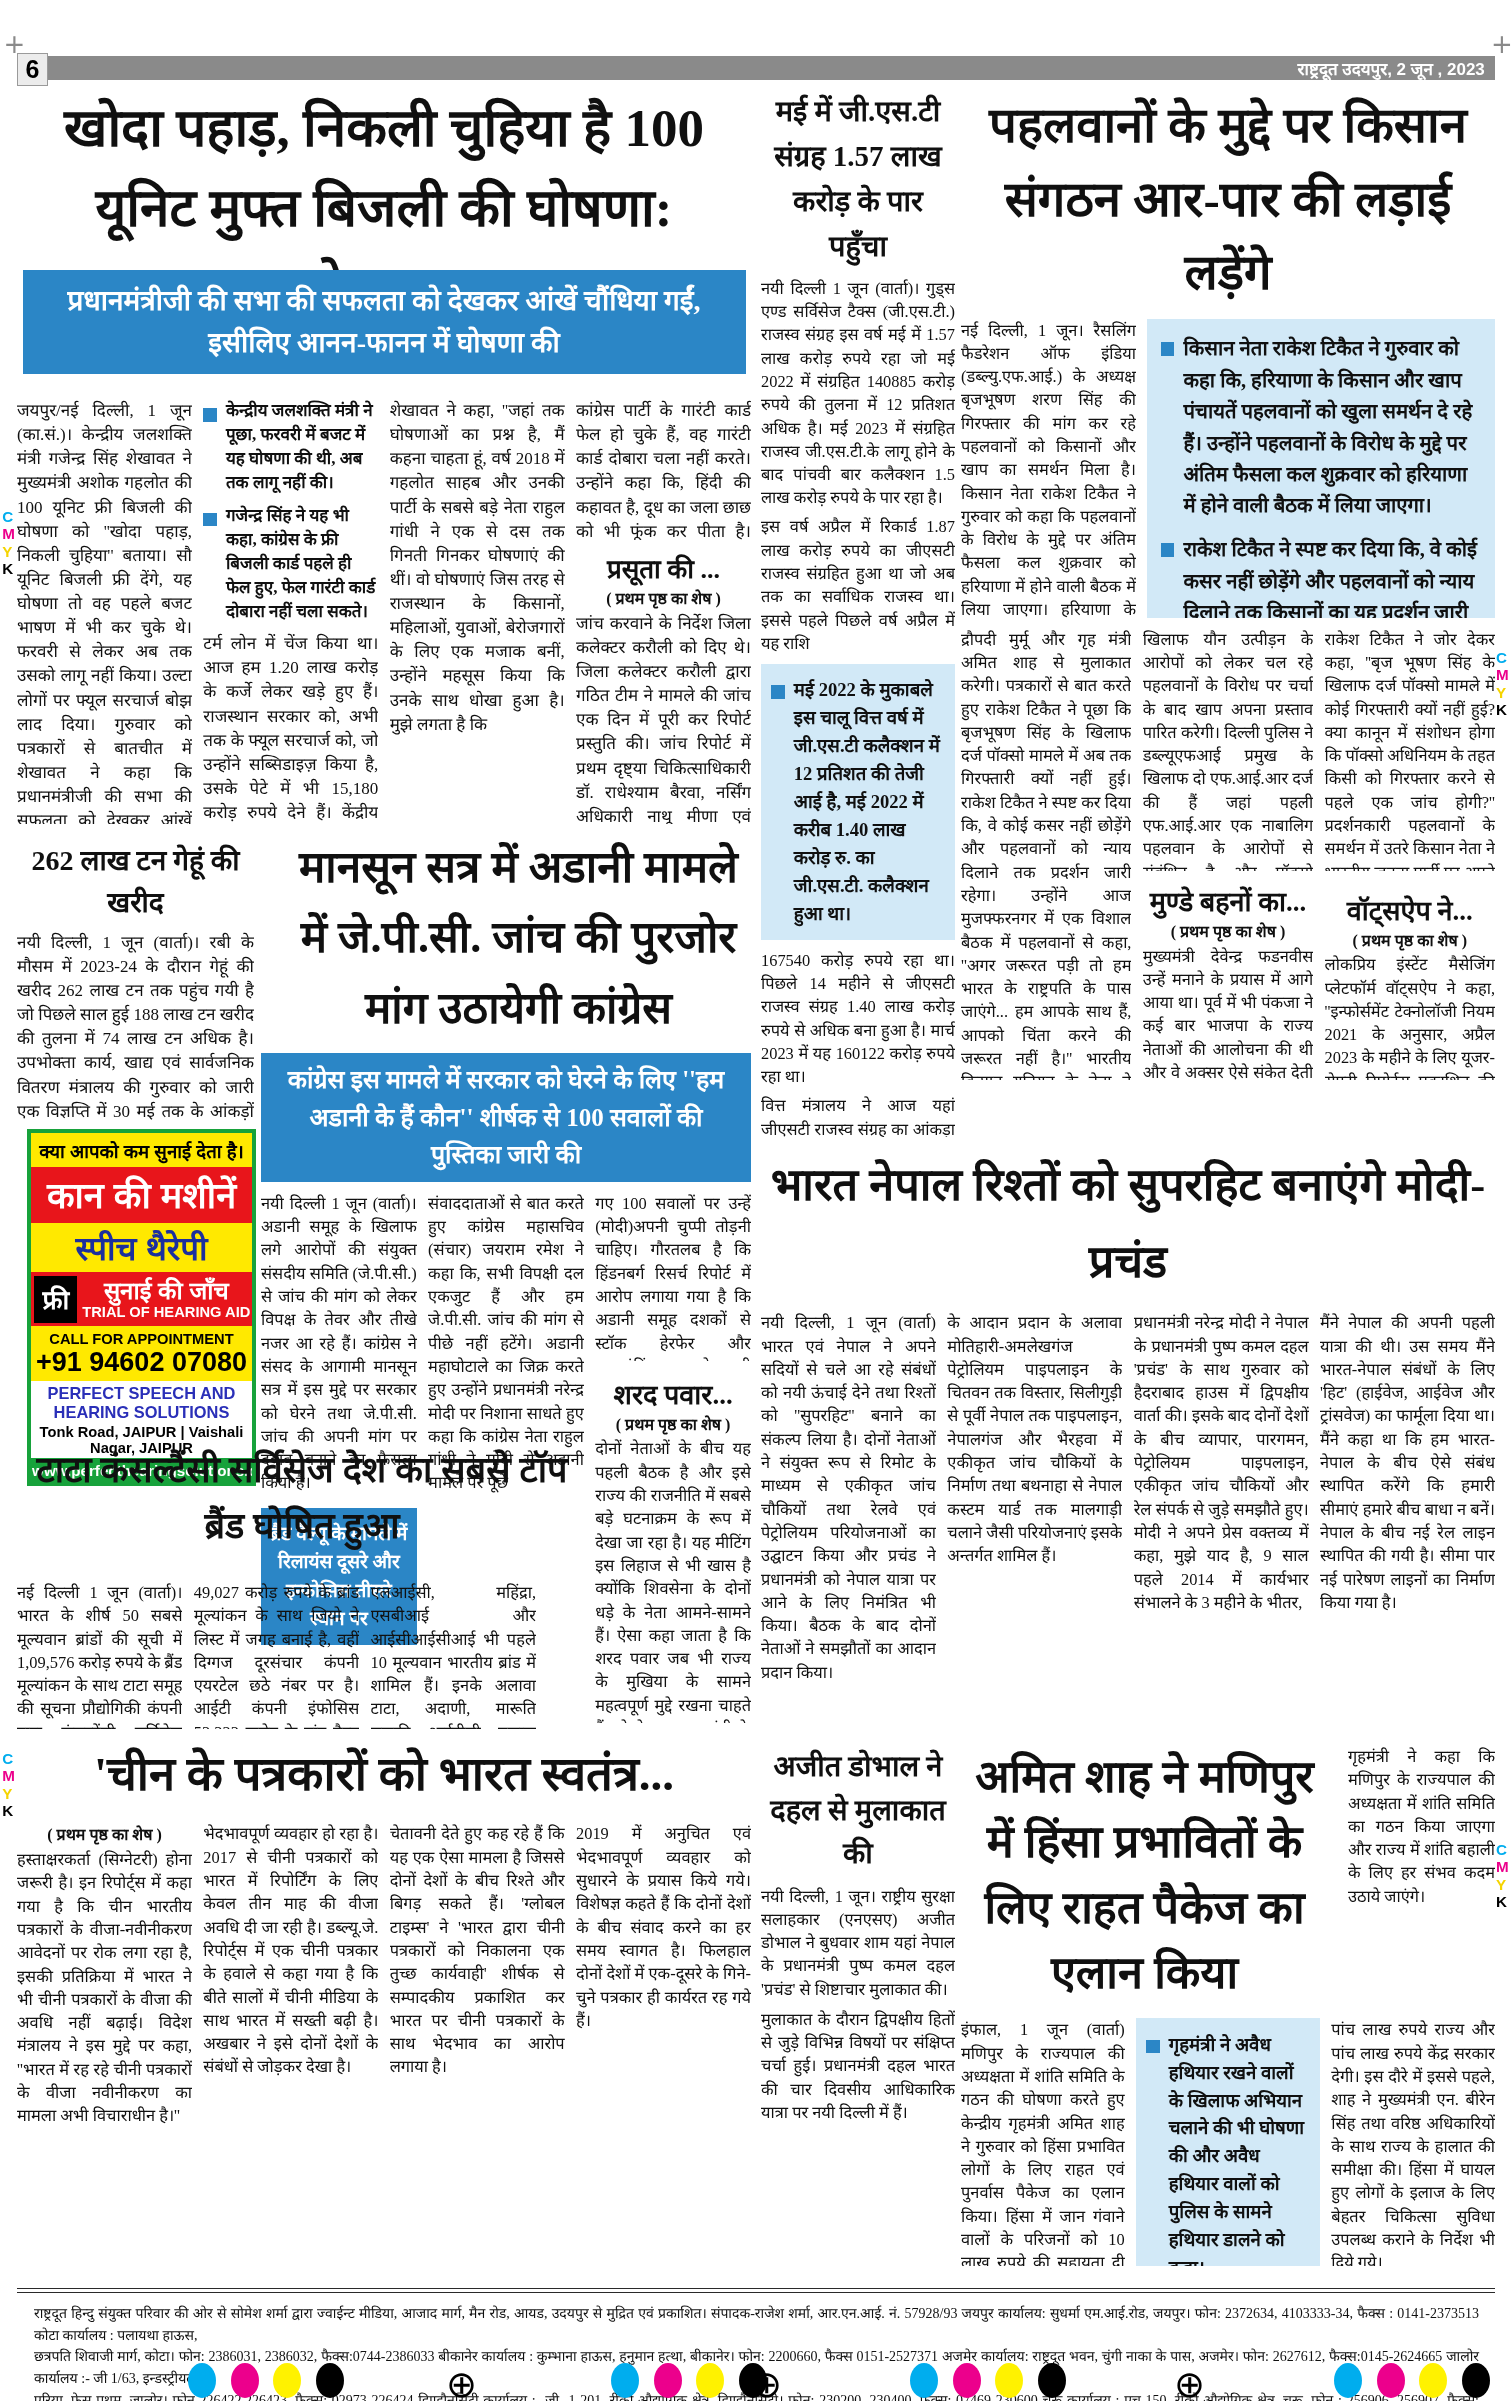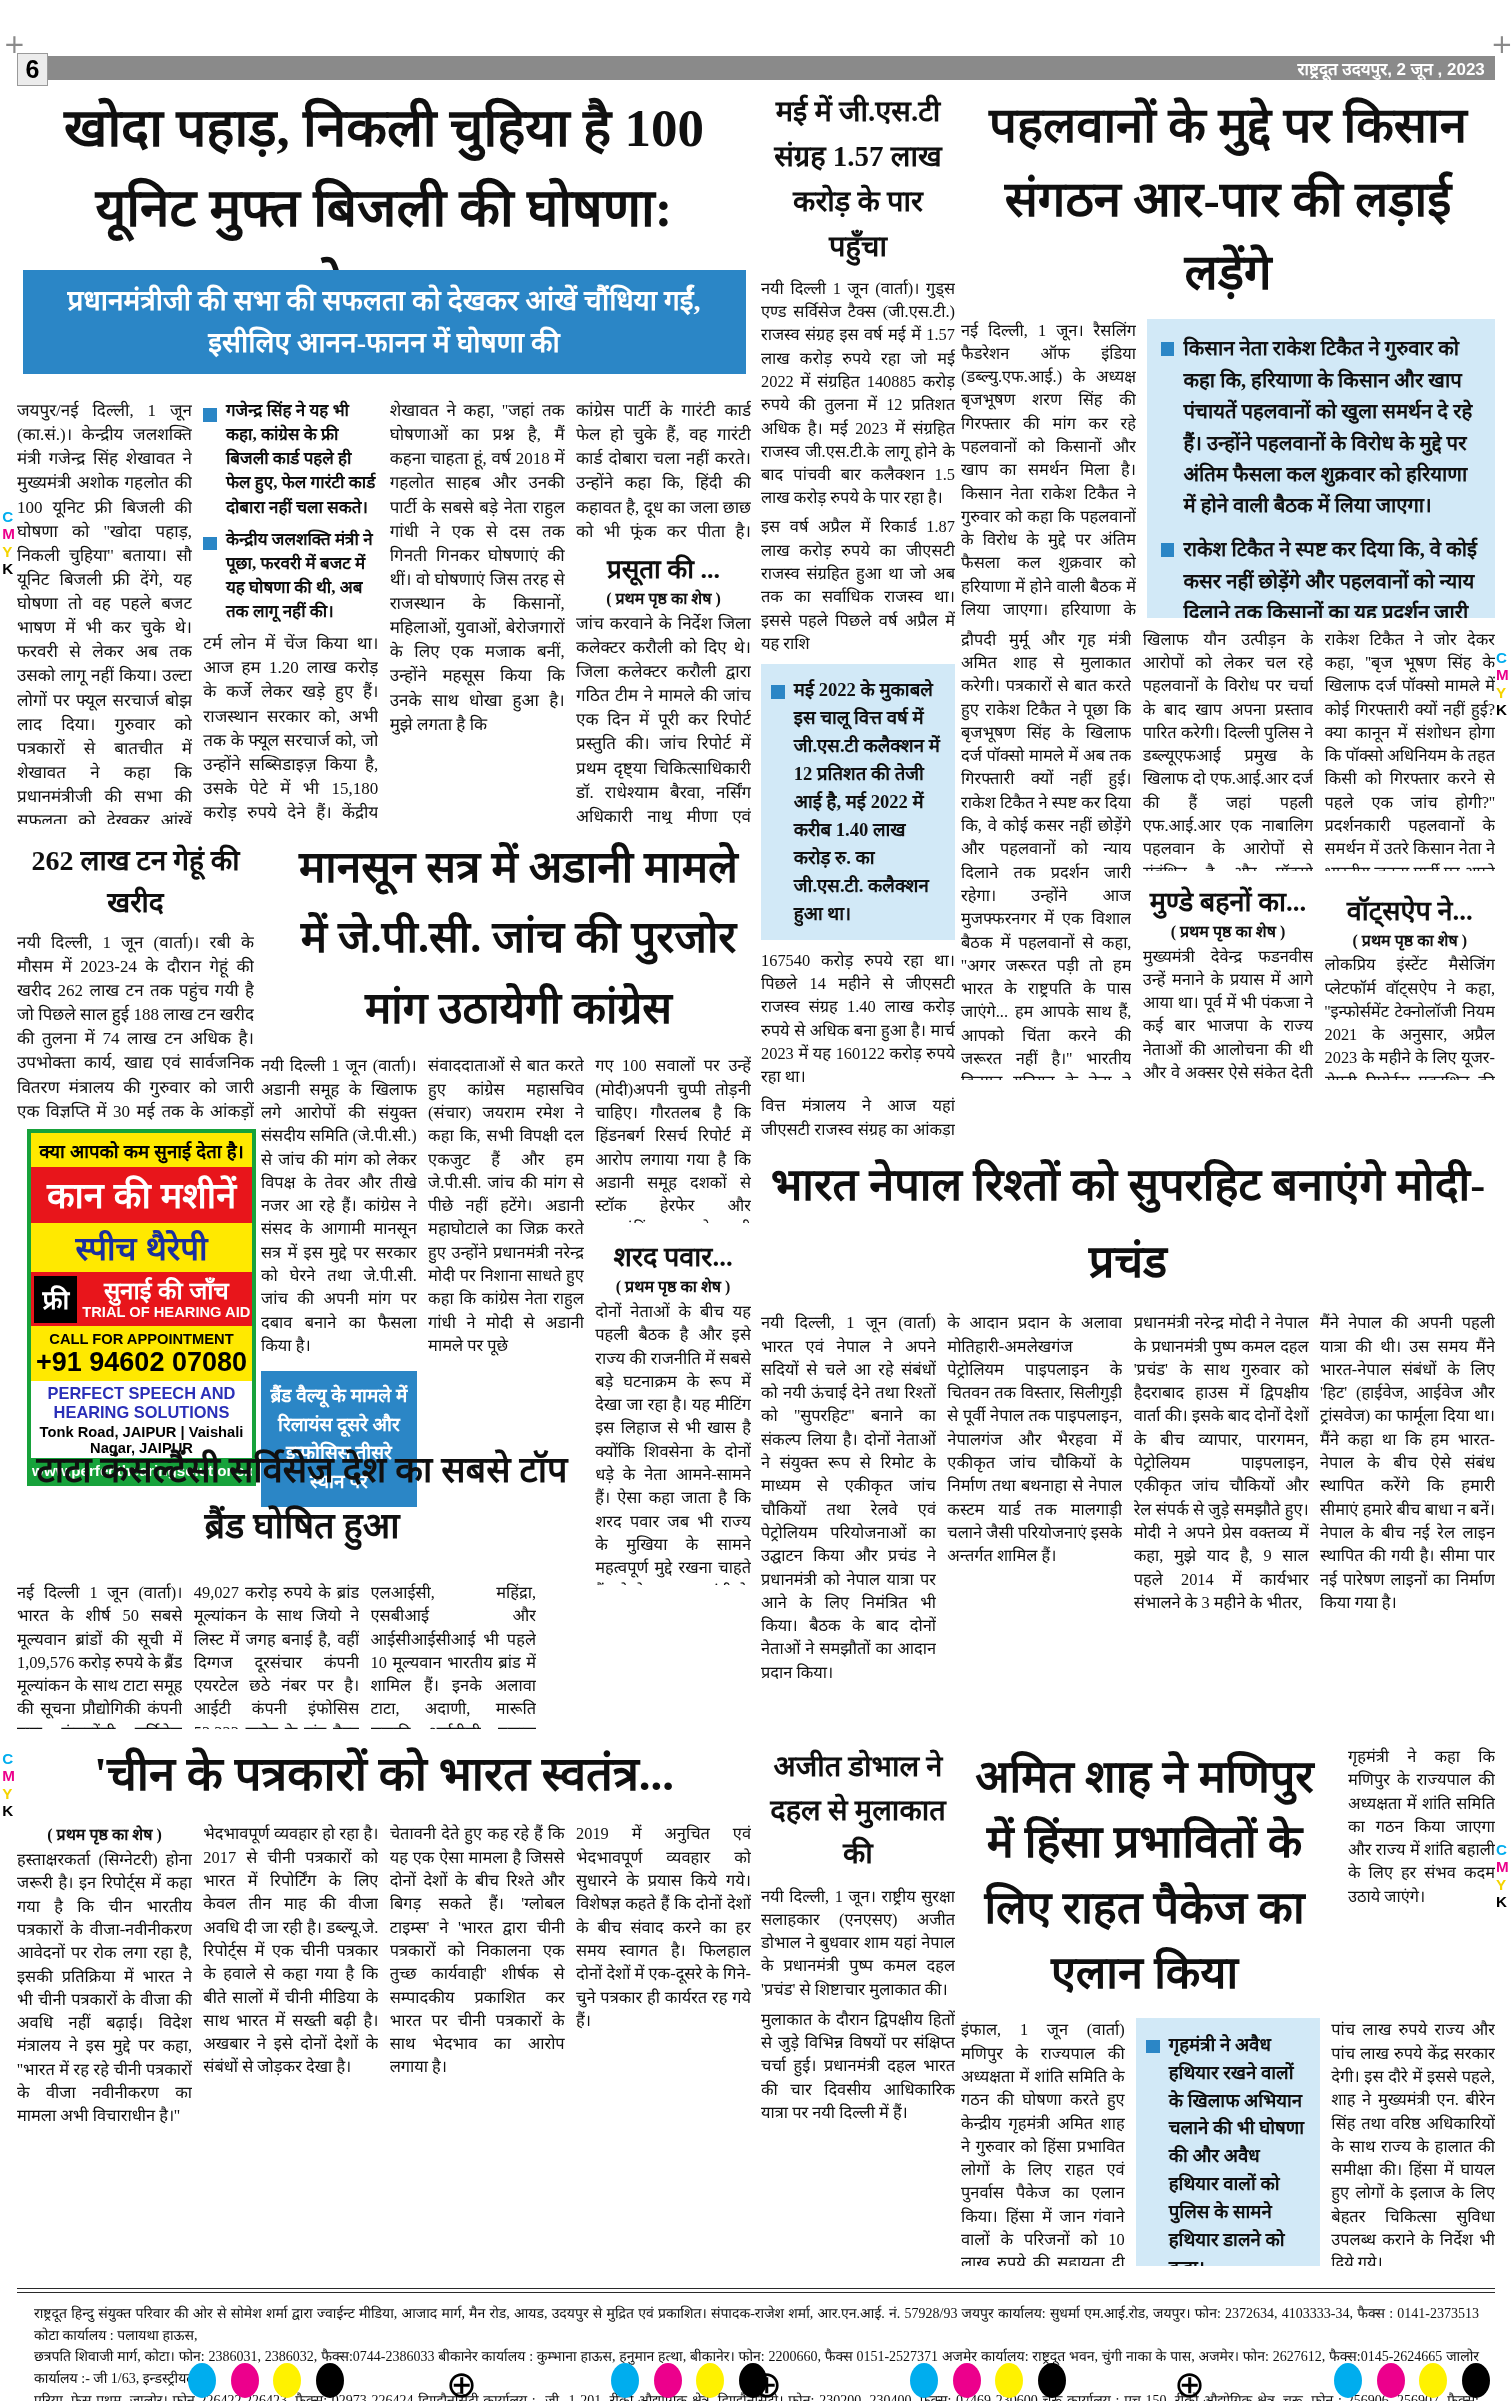--- a/index.html
+++ b/index.html
@@ -56,25 +56,25 @@
   </div>
   <div class="abs pagenum" style="left:17px;top:53px;width:29px;height:30.5px;">6</div>
 
   <div class="abs h" style="left:17px;top:89px;width:734px;height:169px;font-size:53px;line-height:1.5;">खोदा पहाड़, निकली चुहिया है 100 यूनिट मुफ्त बिजली की घोषणा: शेखावत</div>
   <div class="abs bluebox" style="left:22.6px;top:270px;width:723px;font-size:28px;line-height:1.5;padding:10.2px 14.7px;box-sizing:border-box;">प्रधानमंत्रीजी की सभा की सफलता को देखकर आंखें चौंधिया गईं, इसीलिए आनन-फानन में घोषणा की</div>
   <div class="abs cols" style="left:17px;top:399px;width:734px;height:425px;">
     <div class="col j">जयपुर/नई दिल्ली, 1 जून (का.सं.)। केन्द्रीय जलशक्ति मंत्री गजेन्द्र सिंह शेखावत ने मुख्यमंत्री अशोक गहलोत की 100 यूनिट फ्री बिजली की घोषणा को ''खोदा पहाड़, निकली चुहिया'' बताया। सौ यूनिट बिजली फ्री देंगे, यह घोषणा तो वह पहले बजट भाषण में भी कर चुके थे। फरवरी से लेकर अब तक उसको लागू नहीं किया। उल्टा लोगों पर फ्यूल सरचार्ज बोझ लाद दिया। गुरुवार को पत्रकारों से बातचीत में शेखावत ने कहा कि प्रधानमंत्रीजी की सभा की सफलता को देखकर आंखें चौंधिया गईं, इसीलिए आनन-फानन में राजस्थान के लोगों को सौ यूनिट बिजली फ्री देने की घोषणा कर दी गई।</div>
     <div class="col">
       <div class="bullet-item" style="font-weight:bold;font-size:17px;line-height:1.42;margin-bottom:8px;">
         <span class="sq"></span>
-        <span>गजेन्द्र सिंह ने यह भी कहा, कांग्रेस के फ्री बिजली कार्ड पहले ही फेल हुए, फेल गारंटी कार्ड दोबारा नहीं चला सकते।</span>
+        <span>केन्द्रीय जलशक्ति मंत्री ने पूछा, फरवरी में बजट में यह घोषणा की थी, अब तक लागू नहीं की।</span>
       </div>
       <div class="bullet-item" style="font-weight:bold;font-size:17px;line-height:1.42;margin-bottom:8px;">
         <span class="sq"></span>
-        <span>केन्द्रीय जलशक्ति मंत्री ने पूछा, फरवरी में बजट में यह घोषणा की थी, अब तक लागू नहीं की।</span>
+        <span>गजेन्द्र सिंह ने यह भी कहा, कांग्रेस के फ्री बिजली कार्ड पहले ही फेल हुए, फेल गारंटी कार्ड दोबारा नहीं चला सकते।</span>
       </div>
       <div class="j">टर्म लोन में चेंज किया था। आज हम 1.20 लाख करोड़ के कर्जे लेकर खड़े हुए हैं। राजस्थान सरकार को, अभी तक के फ्यूल सरचार्ज को, जो उन्होंने सब्सिडाइज़ किया है, उसके पेटे में भी 15,180 करोड़ रुपये देने हैं। केंद्रीय मंत्री ने कहा कि राजस्थान में बिजली कंपनियों का घाटा लगातार बढ़ता जा रहा है और जनता पर बोझ डाला जा रहा है।</div>
     </div>
     <div class="col j">शेखावत ने कहा, ''जहां तक घोषणाओं का प्रश्न है, मैं कहना चाहता हूं, वर्ष 2018 में गहलोत साहब और उनकी पार्टी के सबसे बड़े नेता राहुल गांधी ने एक से दस तक गिनती गिनकर घोषणाएं की थीं। वो घोषणाएं जिस तरह से राजस्थान के किसानों, महिलाओं, युवाओं, बेरोजगारों के लिए एक मजाक बनीं, उन्होंने महसूस किया कि उनके साथ धोखा हुआ है। मुझे लगता है कि</div>
     <div class="col">
       <div class="j" style="height:141px;">कांग्रेस पार्टी के गारंटी कार्ड फेल हो चुके हैं, वह गारंटी कार्ड दोबारा चला नहीं करते। उन्होंने कहा कि, हिंदी की कहावत है, दूध का जला छाछ को भी फूंक कर पीता है। राजस्थान के किसान, युवा, बेरोजगार, महिलाएं पिछली बार धोखा खा चुके हैं, एक धोखा और नहीं खा सकते हैं।</div>
       <div class="subtitle" style="font-size:26px;margin-top:10.2px;">प्रसूता की ...</div>
       <div class="marker">( प्रथम पृष्ठ का शेष )</div>
       <div class="j">जांच करवाने के निर्देश जिला कलेक्टर करौली को दिए थे। जिला कलेक्टर करौली द्वारा गठित टीम ने मामले की जांच एक दिन में पूरी कर रिपोर्ट प्रस्तुति की। जांच रिपोर्ट में प्रथम दृष्ट्या चिकित्साधिकारी डॉ. राधेश्याम बैरवा, नर्सिंग अधिकारी नाथू मीणा एवं ए.एन.एम. मनीषा मीणा को ड्यूटी में लापरवाही का दोषी पाये जाने पर उन्हें ए.पी.ओ. कर दिया गया है।</div>
     </div>
@@ -145,20 +145,21 @@
     </div>
     <div class="l5">CALL FOR APPOINTMENT</div>
     <div class="l6">+91 94602 07080</div>
     <div class="l7">PERFECT SPEECH AND HEARING SOLUTIONS</div>
     <div class="l8">Tonk Road, JAIPUR | Vaishali Nagar, JAIPUR</div>
     <div class="l9">www.perfecthearingsolutions.com</div>
   </div>
 
   <div class="abs" style="left:261px;top:833px;width:490px;">
     <div class="h" style="font-size:44px;line-height:1.6;margin-left:25px;">मानसून सत्र में अडानी मामले में जे.पी.सी. जांच की पुरजोर मांग उठायेगी कांग्रेस</div>
+    <div class="bluebox" style="margin-top:9px;font-size:25px;line-height:1.5;padding:8px 13.6px;">कांग्रेस इस मामले में सरकार को घेरने के लिए ''हम अडानी के हैं कौन'' शीर्षक से 100 सवालों की पुस्तिका जारी की</div>
     <div class="cols" style="margin-top:10.2px;height:531px;">
       <div class="col">
         <div class="j" style="font-size:16.4px;">नयी दिल्ली 1 जून (वार्ता)। अडानी समूह के खिलाफ लगे आरोपों की संयुक्त संसदीय समिति (जे.पी.सी.) से जांच की मांग को लेकर विपक्ष के तेवर और तीखे नजर आ रहे हैं। कांग्रेस ने संसद के आगामी मानसून सत्र में इस मुद्दे पर सरकार को घेरने तथा जे.पी.सी. जांच की अपनी मांग पर दबाव बनाने का फैसला किया है।</div>
         <div class="bluebox" style="margin-top:13.6px;font-size:19px;line-height:1.5;padding:11.3px 9px;">ब्रैंड वैल्यू के मामले में रिलायंस दूसरे और इन्फोसिस तीसरे स्थान पर</div>
       </div>
       <div class="col j" style="font-size:16.4px;">संवाददाताओं से बात करते हुए कांग्रेस महासचिव (संचार) जयराम रमेश ने कहा कि, सभी विपक्षी दल एकजुट हैं और हम जे.पी.सी. जांच की मांग से पीछे नहीं हटेंगे। अडानी महाघोटाले का जिक्र करते हुए उन्होंने प्रधानमंत्री नरेन्द्र मोदी पर निशाना साधते हुए कहा कि कांग्रेस नेता राहुल गांधी ने मोदी से अडानी मामले पर पूछे</div>
       <div class="col">
         <div class="j" style="font-size:16.4px;height:169px;">गए 100 सवालों पर उन्हें (मोदी)अपनी चुप्पी तोड़नी चाहिए। गौरतलब है कि हिंडनबर्ग रिसर्च रिपोर्ट में आरोप लगाया गया है कि अडानी समूह दशकों से स्टॉक हेरफेर और अकाउंटिंग धोखाधड़ी योजनाओं में लिप्त रहा है। कांग्रेस नेता राहुल गांधी प्रधानमंत्री पर अरबपति व्यावसायी गौतम अडानी समेत कुछ उद्योगपतियों का पक्ष लेने का आरोप लगाते रहे हैं। उन्होंने मोदी से अडानी के साथ अपने संबंधों का खुलासा करने के लिए कहा था।</div>
         <div class="subtitle" style="font-size:27px;margin-top:14px;">शरद पवार...</div>
         <div class="marker">( प्रथम पृष्ठ का शेष )</div>

